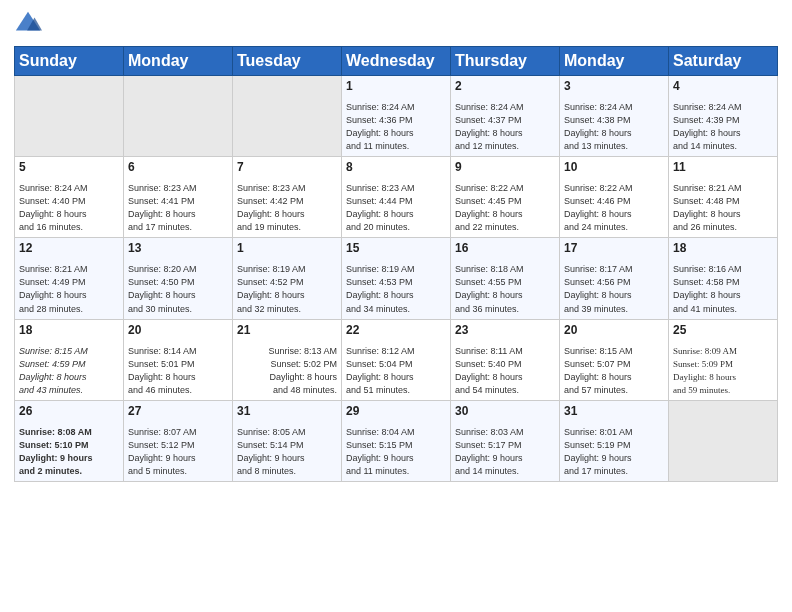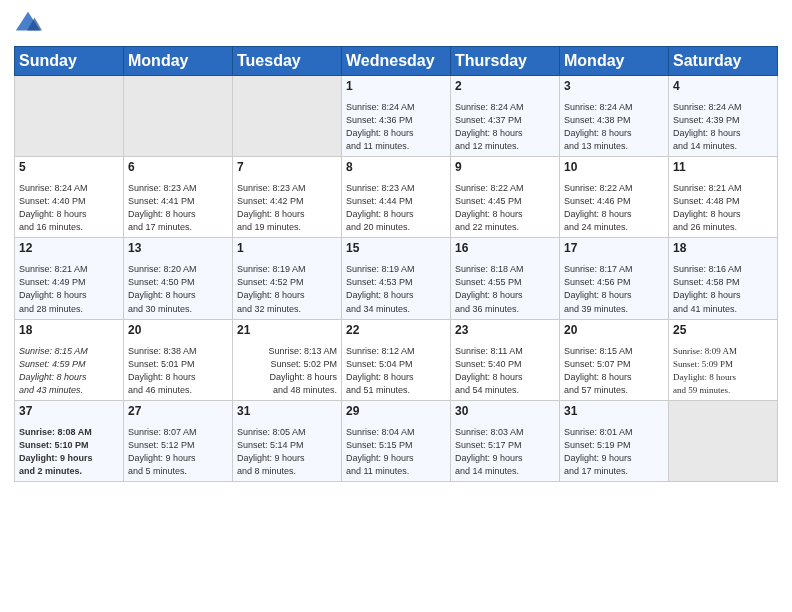--- a/index.html
+++ b/index.html
@@ -259,21 +259,21 @@
         <tr>
           <td>
             <div class="day-num">18</div>
             <div class="day-info" style="white-space: pre-line; font-style: italic;">Sunrise: 8:15 AM
 Sunset: 4:59 PM
 Daylight: 8 hours
 and 43 minutes.</div>
           </td>
           <td>
             <div class="day-num">20</div>
-            <div class="day-info" style="white-space: pre-line;">Sunrise: 8:38 AM
+            <div class="day-info" style="white-space: pre-line;">Sunrise: 8:14 AM
 Sunset: 5:01 PM
 Daylight: 8 hours
 and 46 minutes.</div>
           </td>
           <td>
             <div class="day-num">21</div>
             <div class="day-info" style="white-space: pre-line; text-align: right;">Sunrise: 8:13 AM
 Sunset: 5:02 PM
 Daylight: 8 hours
 and 48 minutes.</div>
@@ -302,21 +302,21 @@
           <td>
             <div class="day-num">25</div>
             <div class="day-info" style="white-space: pre-line; font-family: Liberation Serif, serif;">Sunrise: 8:09 AM
 Sunset: 5:09 PM
 Daylight: 8 hours
 and 59 minutes.</div>
           </td>
         </tr>
         <tr>
           <td>
-            <div class="day-num">37</div>
+            <div class="day-num">26</div>
             <div class="day-info" style="white-space: pre-line; font-weight: bold;">Sunrise: 8:08 AM
 Sunset: 5:10 PM
 Daylight: 9 hours
 and 2 minutes.</div>
           </td>
           <td>
             <div class="day-num">27</div>
             <div class="day-info" style="white-space: pre-line;">Sunrise: 8:07 AM
 Sunset: 5:12 PM
 Daylight: 9 hours

